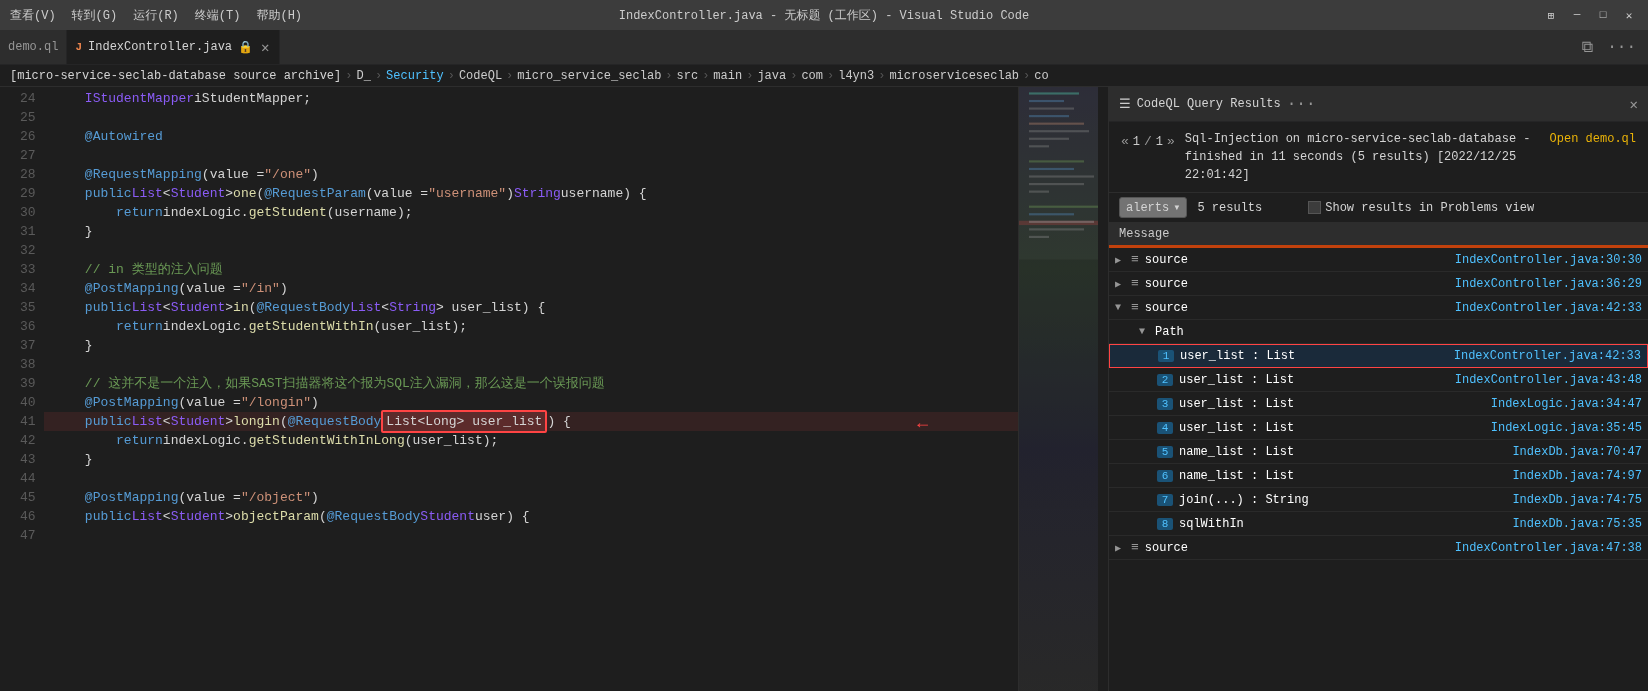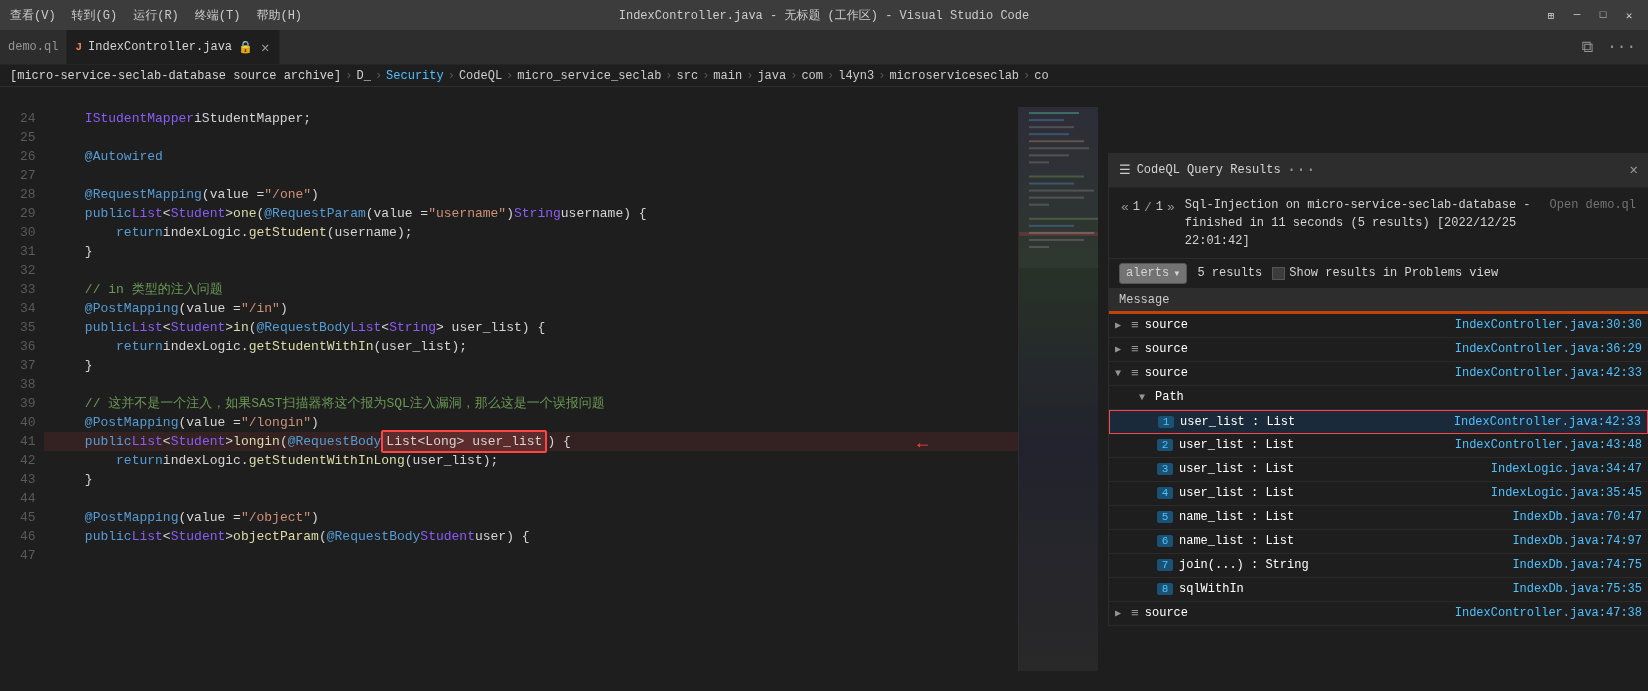--- a/index.html
+++ b/index.html
@@ -120,21 +120,20 @@
     }
     .breadcrumb-sep { color: #555; }
     .breadcrumb-item { color: #cccccc; }
     .breadcrumb-item.highlight { color: #4fc1ff; }
 
     
     .main-content {
       display: flex;
       flex: 1;
       overflow: hidden;
-      align-items: center;
     }
 
     
     .editor-area {
       flex: 1;
       display: flex;
       overflow: hidden;
       position: relative;
     }
 
@@ -270,21 +269,21 @@
     .query-nav-page {
       color: #cccccc;
       font-size: 12px;
     }
     .query-text {
       flex: 1;
       font-size: 12px;
       color: #d4d4d4;
     }
     .open-demo-link {
-      color: #737373;
+      color: #eab308;
       cursor: pointer;
       font-size: 12px;
       text-decoration: none;
       flex-shrink: 0;
     }
 
     
     .results-toolbar {
       height: 30px;
       display: flex;
@@ -308,20 +307,21 @@
     }
     .results-count {
       color: #d4d4d4;
     }
     .show-problems-checkbox {
       display: flex;
       align-items: center;
       gap: 4px;
       color: #d4d4d4;
       font-size: 12px;
+      margin-left: 36px;
     }
     .checkbox {
       width: 13px;
       height: 13px;
       border: 1px solid #555;
       background: #3c3c3c;
       cursor: pointer;
     }
 
     

